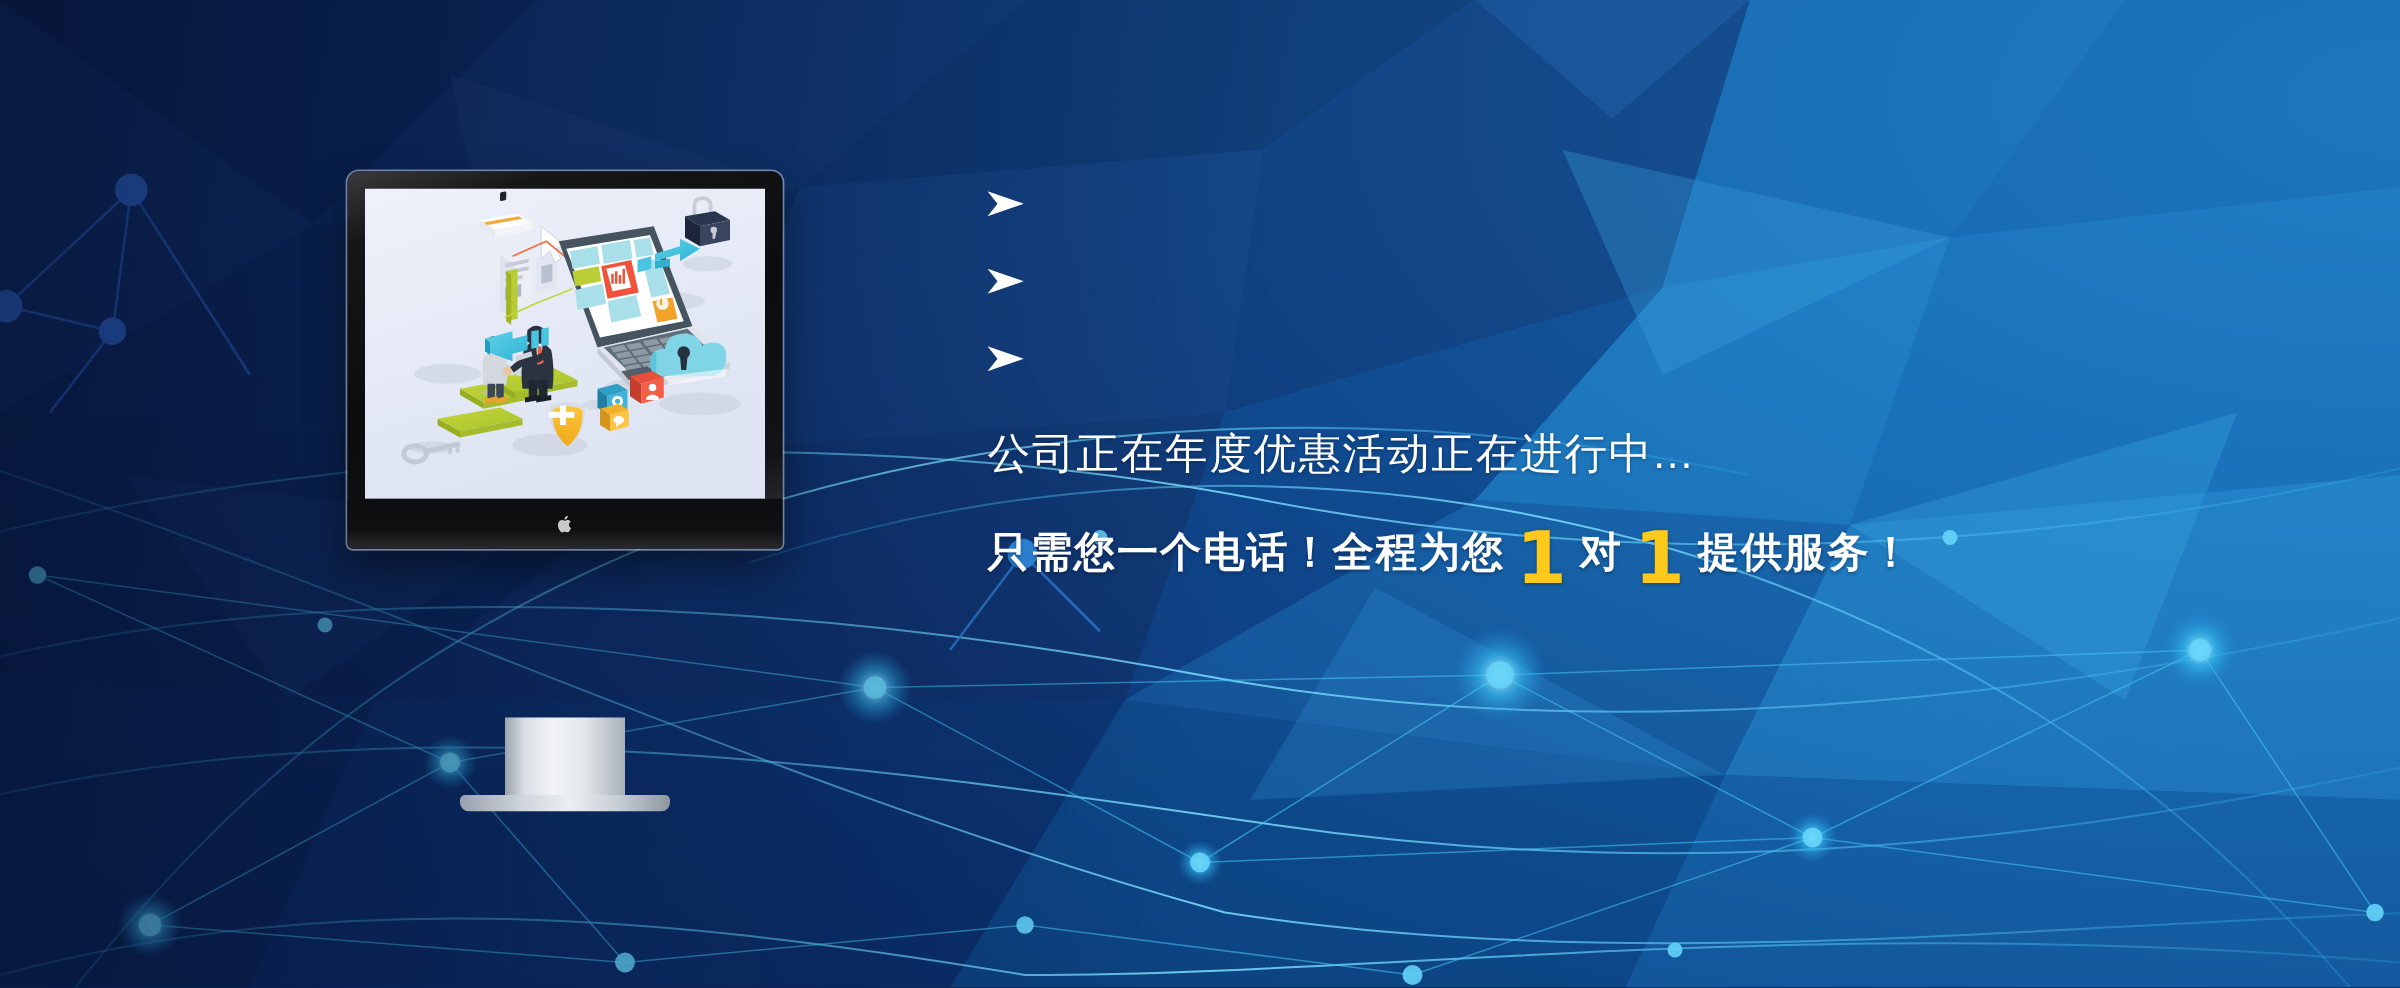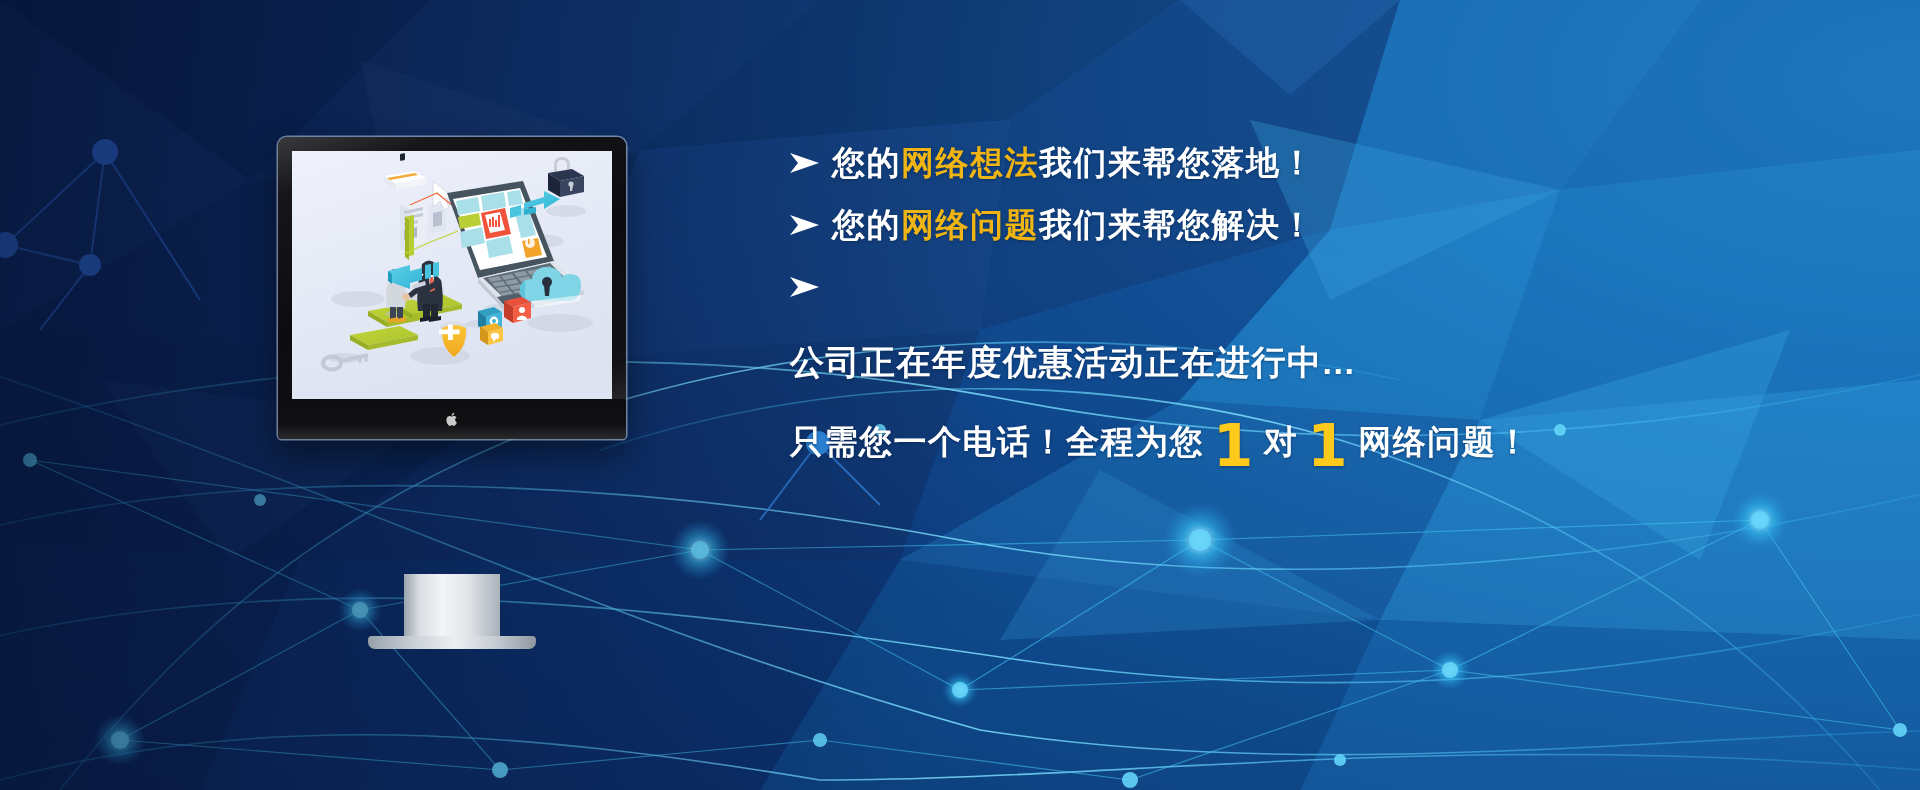--- a/index.html
+++ b/index.html
@@ -74,21 +74,21 @@
   .bullet-ico svg{ display:block; }
   .bullet-text{
     font-size:33px; font-weight:bold; color:#ffffff;
     letter-spacing:1.5px; white-space:nowrap;
     text-shadow:0 1px 3px rgba(3,18,48,.42);
   }
   .hl{ color:#f0b512; }
 
   .promo{
     margin-top:22px;
-    font-size:34px; font-weight:bold; color:#ffffff;
+    font-size:34px; font-weight:normal; color:#ffffff;
     letter-spacing:1.5px; white-space:nowrap;
     text-shadow:0 1px 3px rgba(3,18,48,.42);
   }
   .callout{
     margin-top:34px;
     font-size:33px; font-weight:bold; color:#ffffff;
     letter-spacing:1.5px; white-space:nowrap;
     display:flex; align-items:flex-start;
     text-shadow:0 1px 3px rgba(3,18,48,.42);
   }
@@ -493,44 +493,42 @@
   </div>
 
   <div class="copy">
 
     <div class="bullet-row">
       <span class="bullet-ico">
         <svg width="30" height="22" viewBox="0 0 30 22">
           <polygon points="0,1 29,11 0,21 8,11" fill="#ffffff"></polygon>
         </svg>
       </span>
-      <span class="bullet-text"><span>您的</span><span class="hl">网络想法</span><span>我们来帮您落地！</span></span>
     </div>
 
     <div class="bullet-row">
       <span class="bullet-ico">
         <svg width="30" height="22" viewBox="0 0 30 22">
           <polygon points="0,1 29,11 0,21 8,11" fill="#ffffff"></polygon>
         </svg>
       </span>
-      <span class="bullet-text"><span>您的</span><span class="hl">网络问题</span><span>我们来帮您解决！</span></span>
     </div>
 
     <div class="bullet-row">
       <span class="bullet-ico">
         <svg width="30" height="22" viewBox="0 0 30 22">
           <polygon points="0,1 29,11 0,21 8,11" fill="#ffffff"></polygon>
         </svg>
       </span>
     </div>
 
     <div class="promo">公司正在年度优惠活动正在进行中...</div>
 
     <div class="callout">
       <span>只需您一个电话！全程为您</span>
       <span class="num">1</span>
       <span>对</span>
       <span class="num">1</span>
-      <span>网络问题！</span>
+      <span>提供服务！</span>
     </div>
 
   </div>
 </div>
 
 </body></html>

